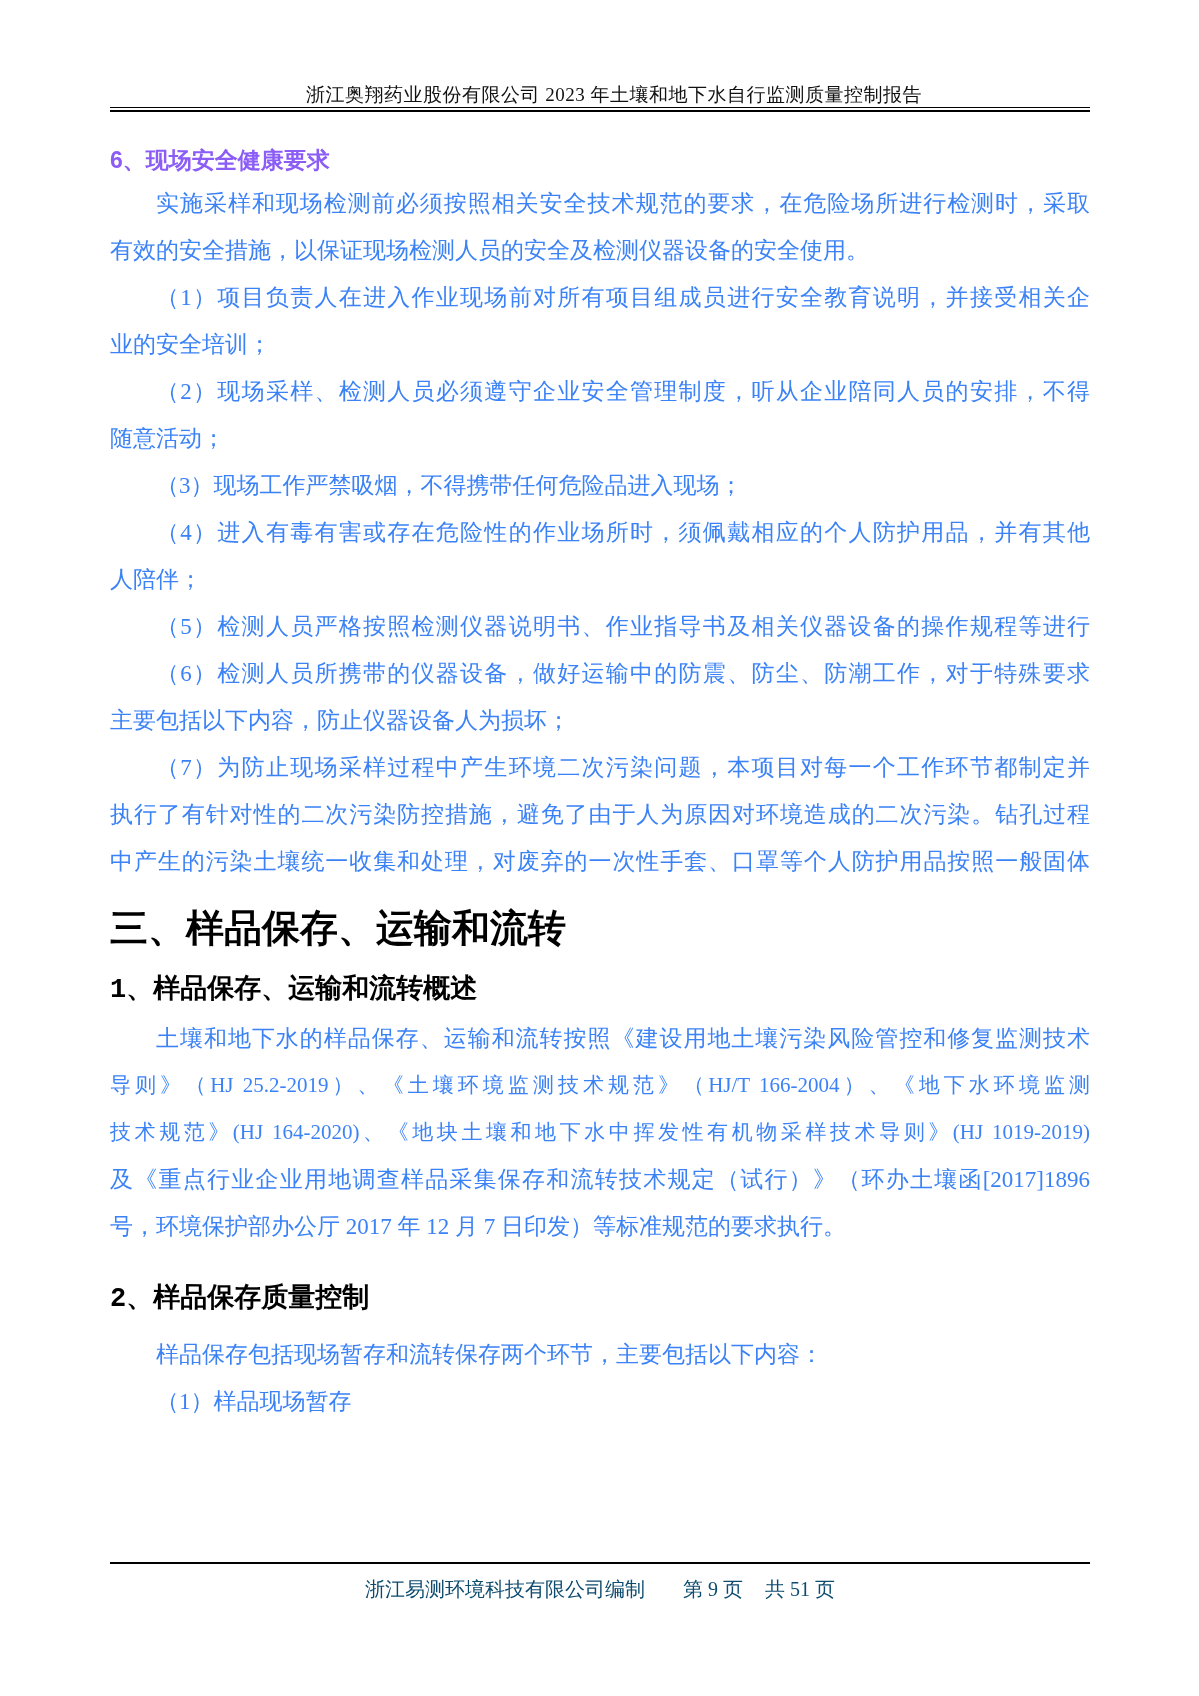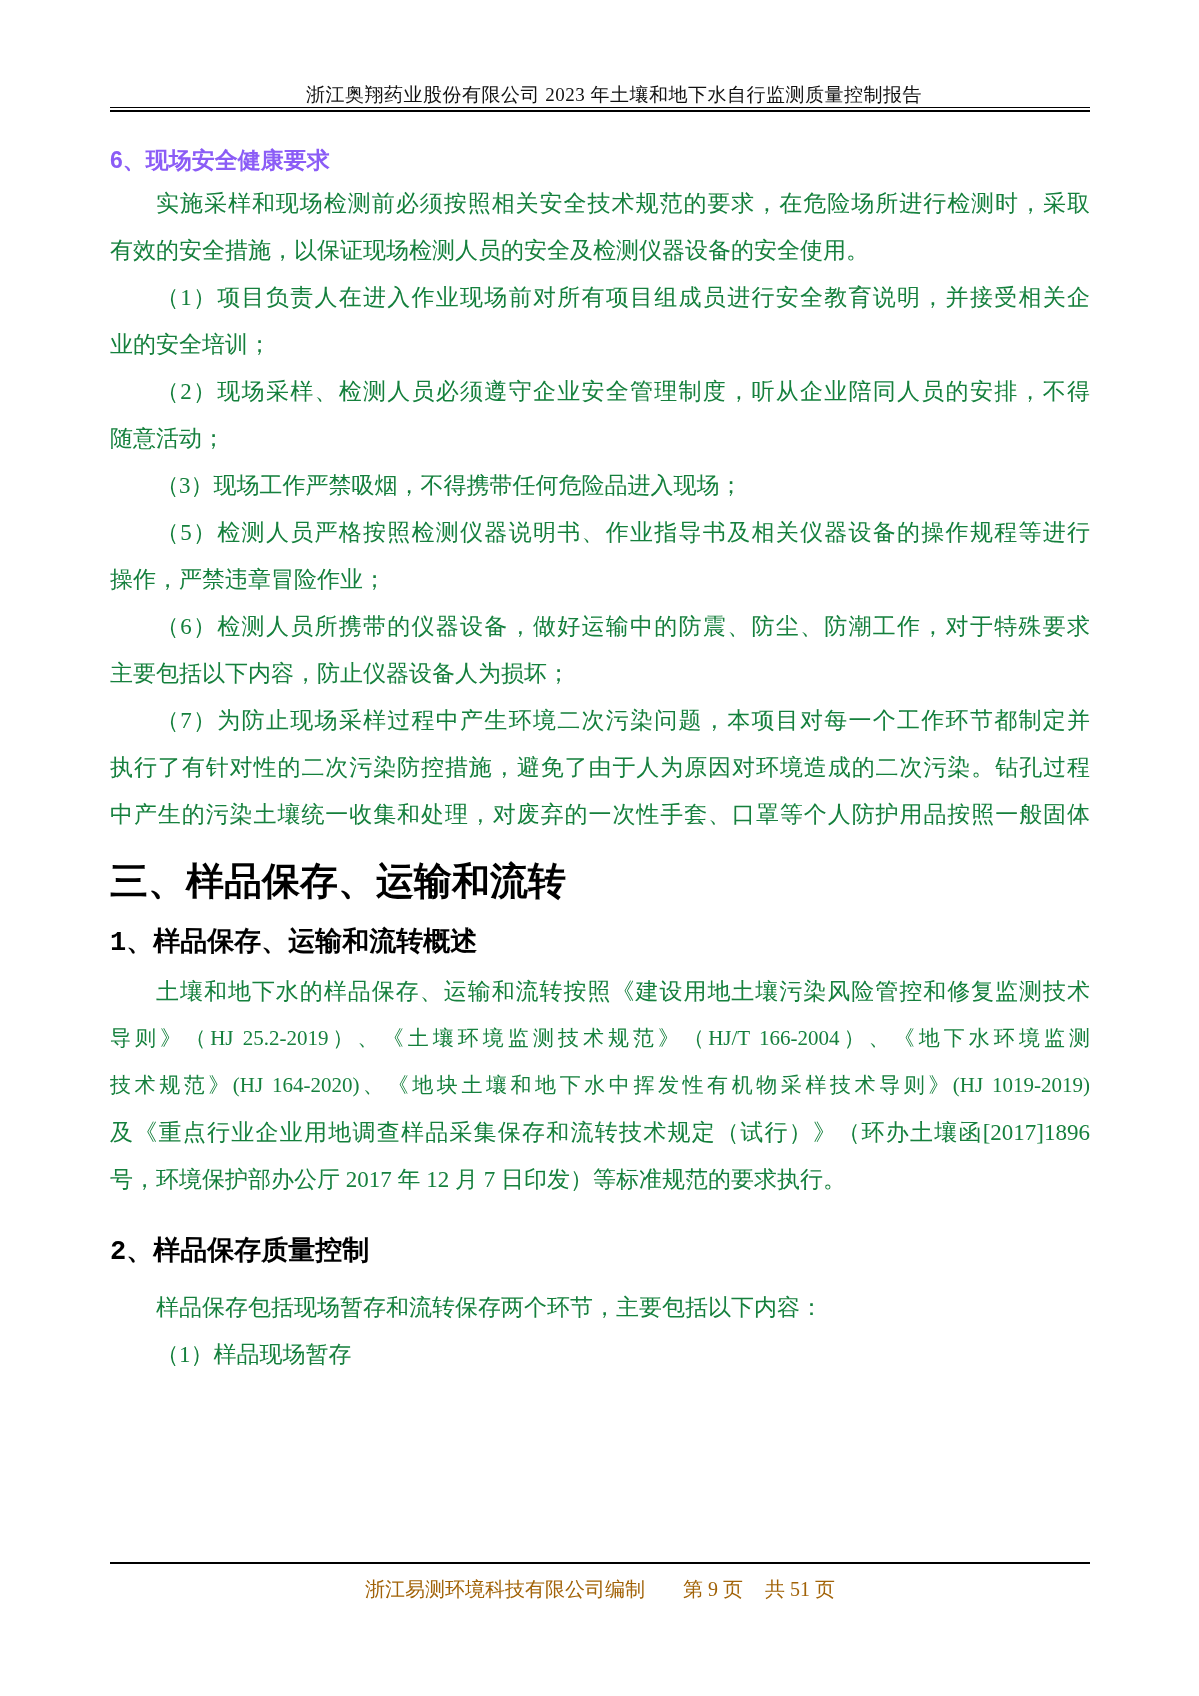--- a/index.html
+++ b/index.html
@@ -34,33 +34,33 @@
   .h-sub{
     font-family:Liberation Mono, monospace;
     font-weight:bold;font-size:27px;line-height:34px;color:#000;
   }
   .h-sub.s1{margin:26px 0 8px 0;}
   .h-sub.s2{margin:32px 0 15px 0;}
   p.para{margin:0;}
   .line{
     height:47px;line-height:47px;font-size:23px;
     text-align:justify;text-align-last:justify;
-    overflow:hidden;white-space:normal;color:#15803d;
+    overflow:hidden;white-space:normal;color:#3b82f6;
   }
   .line.first{text-indent:46px;}
   .line.last{text-align-last:left;}
   .line.tight{font-size:21px;}
   
   .footer-rule{
     position:absolute;top:1562px;left:110px;width:980px;height:0;
     border-top:2px solid #000;
   }
   .page-footer{
     position:absolute;top:1576px;left:110px;width:980px;
-    text-align:center;font-size:20px;color:#a16207;white-space:nowrap;
+    text-align:center;font-size:20px;color:#0c4a6e;white-space:nowrap;
   }
   .page-footer .gap-wide{margin-left:38px;}
   .page-footer .gap{margin-left:22px;}
 </style>
 </head>
 <body>
 
 <div class="page-header">浙江奥翔药业股份有限公司 2023 年土壤和地下水自行监测质量控制报告</div>
 <div class="header-rule"></div>
 
@@ -80,24 +80,27 @@
 
   <p class="para">
     <span class="line first" style="display:block">（2）现场采样、检测人员必须遵守企业安全管理制度，听从企业陪同人员的安排，不得</span>
     <span class="line last" style="display:block">随意活动；</span>
   </p>
 
   <p class="para">
     <span class="line first last" style="display:block">（3）现场工作严禁吸烟，不得携带任何危险品进入现场；</span>
   </p>
 
+  <p class="para">
+    <span class="line first" style="display:block">（4）进入有毒有害或存在危险性的作业场所时，须佩戴相应的个人防护用品，并有其他</span>
+    <span class="line last" style="display:block">人陪伴；</span>
+  </p>
 
   <p class="para">
     <span class="line first" style="display:block">（5）检测人员严格按照检测仪器说明书、作业指导书及相关仪器设备的操作规程等进行</span>
-    <span class="line last" style="display:block">操作，严禁违章冒险作业；</span>
   </p>
 
   <p class="para">
     <span class="line first" style="display:block">（6）检测人员所携带的仪器设备，做好运输中的防震、防尘、防潮工作，对于特殊要求</span>
     <span class="line last" style="display:block">主要包括以下内容，防止仪器设备人为损坏；</span>
   </p>
 
   <p class="para">
     <span class="line first" style="display:block">（7）为防止现场采样过程中产生环境二次污染问题，本项目对每一个工作环节都制定并</span>
     <span class="line" style="display:block">执行了有针对性的二次污染防控措施，避免了由于人为原因对环境造成的二次污染。钻孔过程</span>

